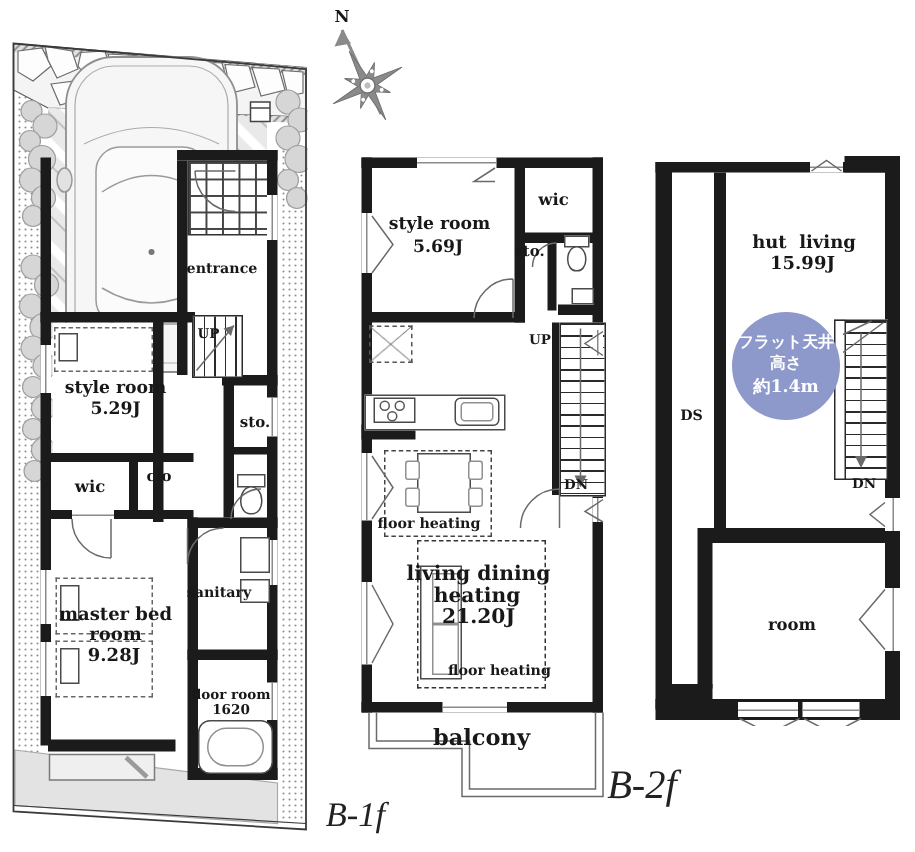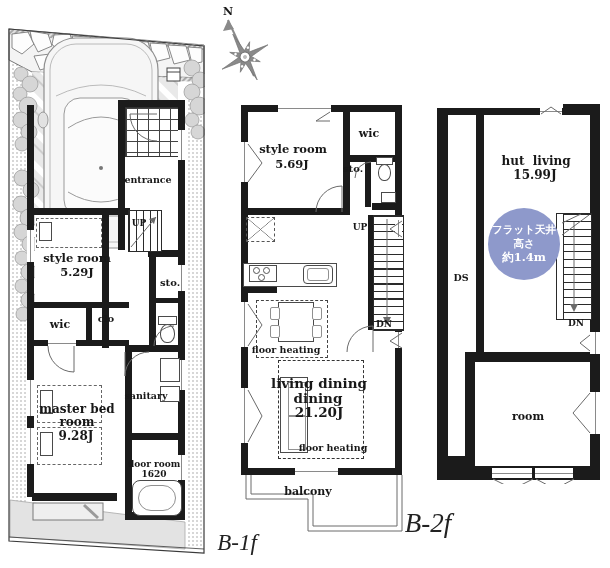--- a/index.html
+++ b/index.html
@@ -29,21 +29,21 @@
   .dash{position:absolute;border:1px dashed #666;z-index:3;}
   .dashdot{position:absolute;border:1.5px dashed #333;z-index:3;}
   .furn{position:absolute;border:1px solid #909090;background:#fff;z-index:3;}
   .furn2{position:absolute;border:1px solid #4a4a4a;background:#fff;z-index:3;}
   .xbox{position:absolute;border:1px dashed #555;z-index:3;
         background:linear-gradient(to top right,transparent calc(50% - .6px),#777 50%,transparent calc(50% + .6px)),
                    linear-gradient(to bottom right,transparent calc(50% - .6px),#777 50%,transparent calc(50% + .6px));}
   .badge{position:absolute;border-radius:50%;background:#8e99cb;color:#fff;display:flex;
         flex-direction:column;align-items:center;justify-content:center;z-index:6;
         font-weight:bold;line-height:1.3;}
-  .badge .l1,.badge .l2{font-size:10.5px;} .badge .l3{font-size:11.5px;}
+  .badge .l1,.badge .l2{font-size:10.5px;font-family:Liberation Mono, monospace;} .badge .l3{font-size:11.5px;}
 </style>
 </head>
 <body>
 
 <div id="stage">
 
   <svg class="decor" style="left:208px;top:2px;z-index:6" width="74" height="86" viewBox="0 0 74 86">
     <line x1="46" y1="74" x2="20" y2="18" stroke="#8a8a8a" stroke-width="2"></line>
     <polygon points="20,18 15,29 26,27" fill="#8a8a8a"></polygon>
     <g transform="translate(37,55) rotate(-28)">
@@ -267,24 +267,24 @@
     <div class="furn2" style="left:148px;top:97px;width:13px;height:9px"></div>
 
     <div class="lbl" style="left:60px;top:54px;font-size:11.5px">style room</div>
     <div class="lbl" style="left:59px;top:69px;font-size:11.5px">5.69J</div>
     <div class="lbl s11" style="left:136px;top:39px">wic</div>
     <div class="lbl s10" style="left:120px;top:73px">sto.</div>
     <div class="lbl s9" style="left:127px;top:133px">UP</div>
     <div class="lbl s9" style="left:151px;top:230px">DN</div>
     <div class="lbl" style="left:53px;top:255px;font-size:9.5px">floor heating</div>
     <div class="lbl s13" style="left:86px;top:288px">living dining</div>
-    <div class="lbl s13" style="left:85px;top:303px">dining</div>
+    <div class="lbl s13" style="left:85px;top:303px">heating</div>
     <div class="lbl s13" style="left:86px;top:317px">21.20J</div>
     <div class="lbl" style="left:100px;top:353px;font-size:9.5px">floor heating</div>
-    <div class="lbl" style="left:75px;top:397px;font-size:11px">balcony</div>
+    <div class="lbl" style="left:88px;top:397px;font-size:15px">balcony</div>
 
     <svg class="ovl" width="180" height="450" viewBox="0 0 180 450">
       <g fill="none" stroke="#6a6a6a" stroke-width="1">
         <path d="M13,380 V404 H75 V436 H169 V380"></path>
         <path d="M18,380 V399 H80 V431 H164 V380"></path>
         <path d="M15,49 L29,68 L15,87"></path>
         <path d="M15,209 L29,230 L15,251"></path>
         <path d="M15,295 L29,321 L15,347"></path>
         <path d="M169,126 L157,134 L169,142"></path>
         <path d="M169,238 L157,246 L169,253"></path>

